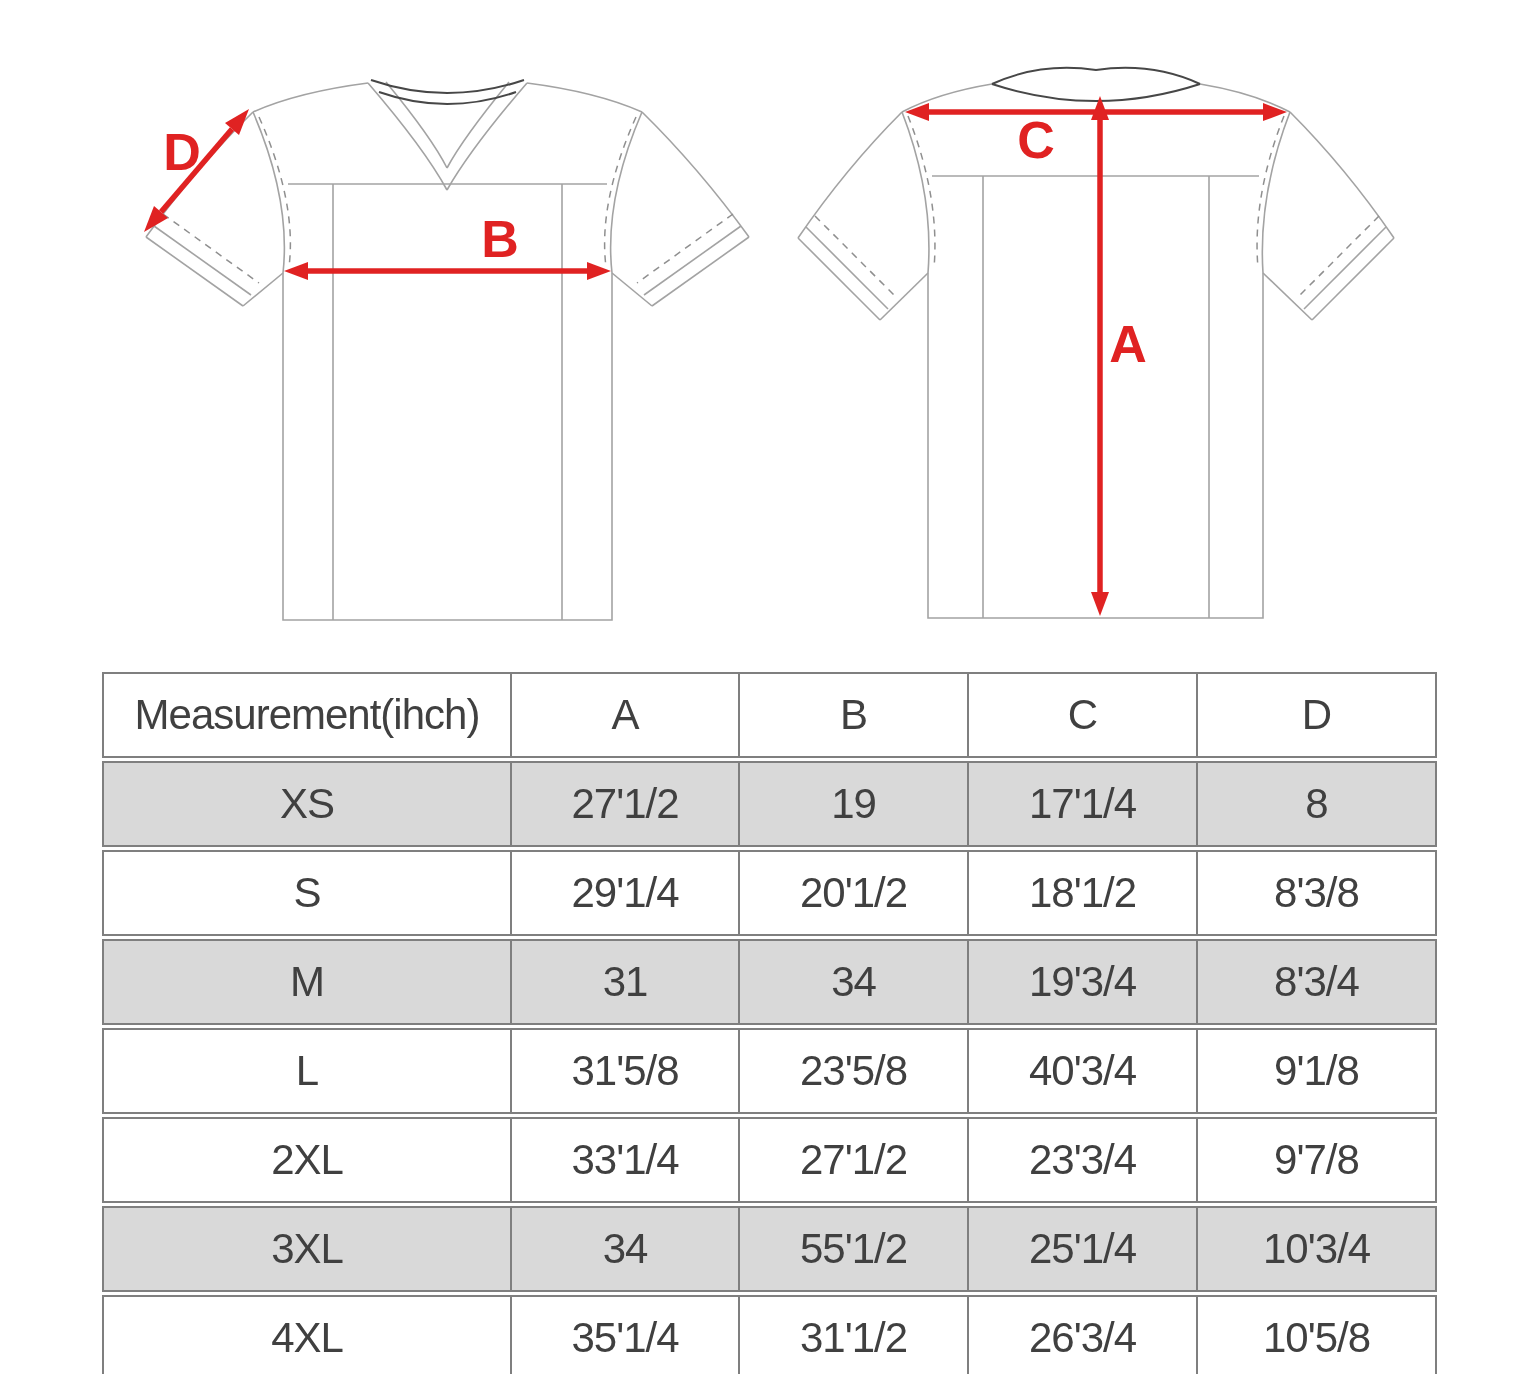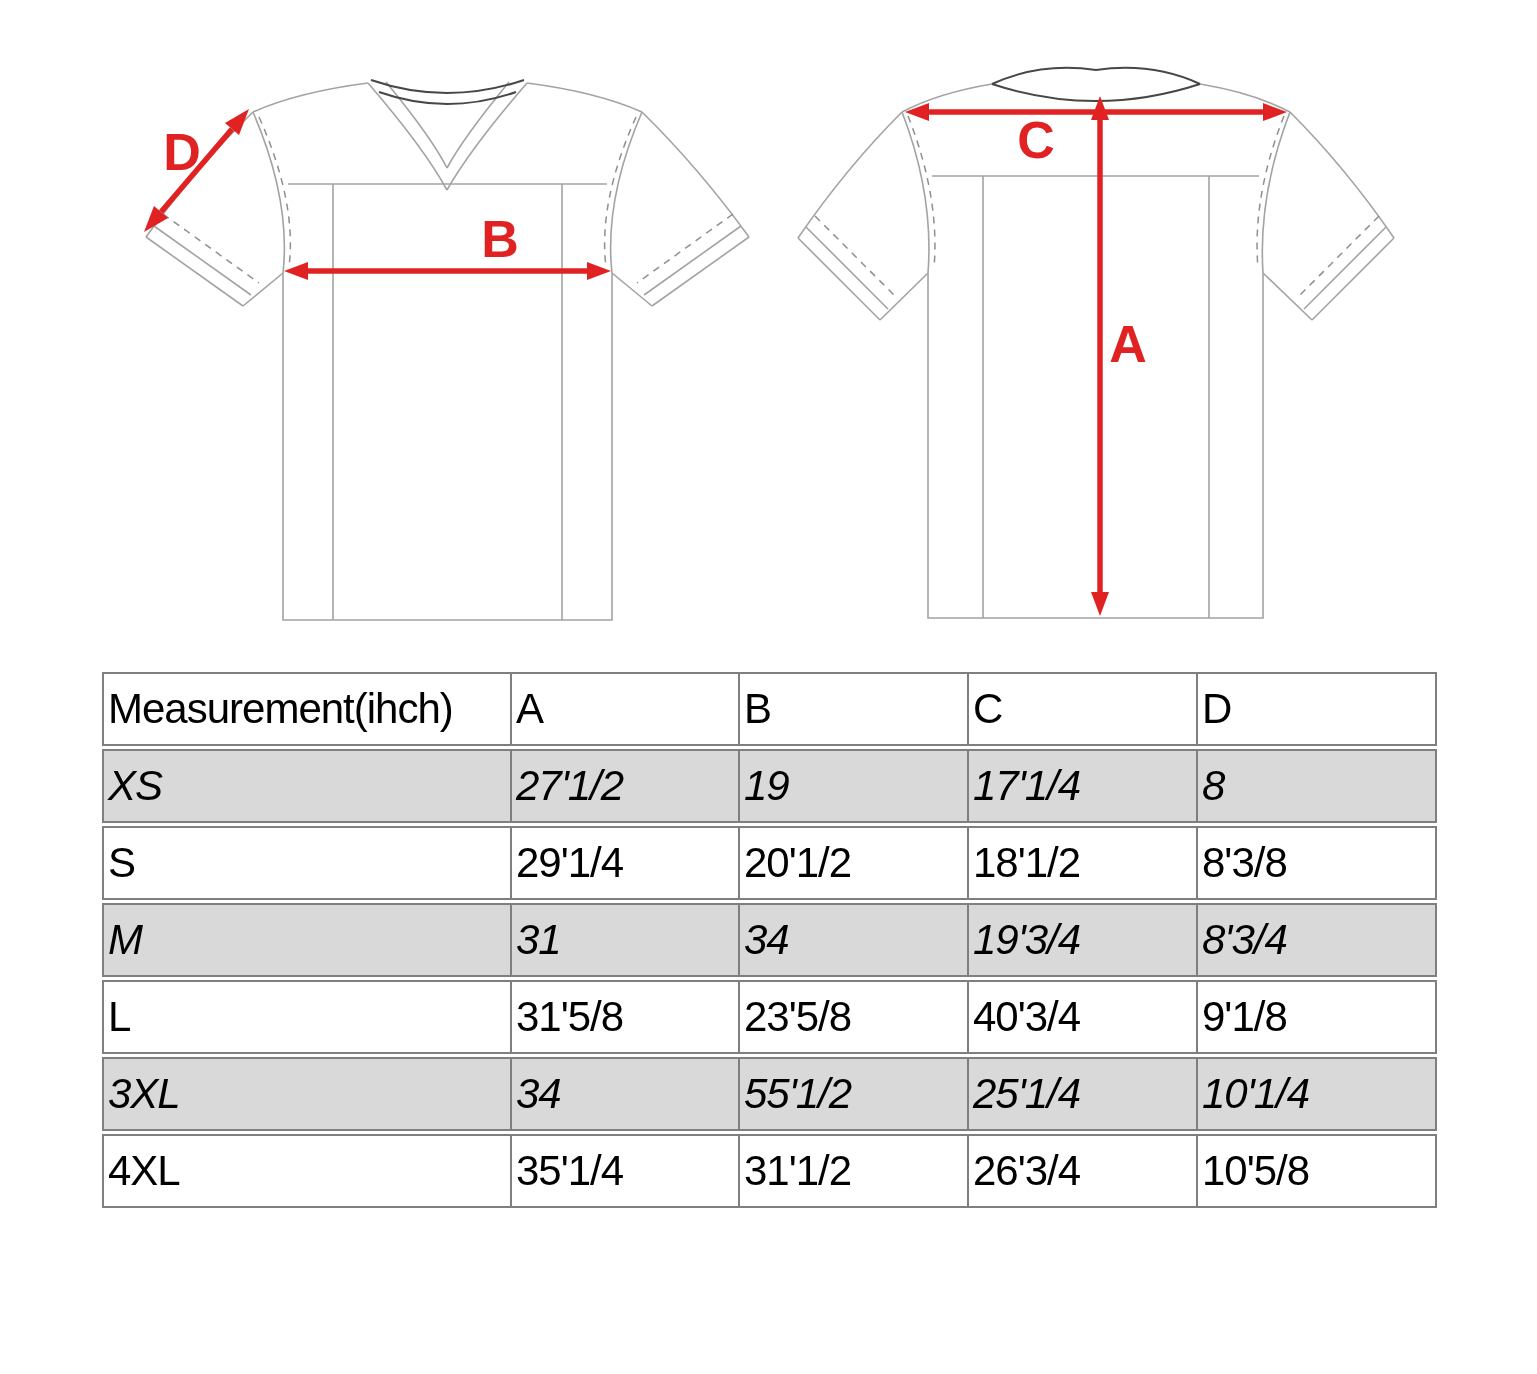--- a/index.html
+++ b/index.html
@@ -18,28 +18,28 @@
   .measure-label {
     fill:#e02222; font-weight:bold; font-size:52px;
     font-family:"Liberation Sans","DejaVu Sans",sans-serif;
   }
 
   table.size-table {
     position:absolute; left:102px; top:669px; width:1335px;
     border-collapse:separate; border-spacing:0 3px; table-layout:fixed;
   }
   .size-table th, .size-table td {
-    height:62px; padding:4px; text-align:left; vertical-align:middle;
-    font-size:42px; font-weight:normal; color:#000000; letter-spacing:-1px;
+    height:62px; padding:10px; text-align:center; vertical-align:middle;
+    font-size:42px; font-weight:normal; color:#404040; letter-spacing:-1px;
     border-top:2px solid #7f7f7f; border-bottom:2px solid #7f7f7f;
     border-left:2px solid #7f7f7f; background:#ffffff;
     overflow:hidden; white-space:nowrap;
   }
   .size-table th:last-child, .size-table td:last-child { border-right:2px solid #7f7f7f; }
-  .size-table tr.striped td { background:#d9d9d9;font-style:italic; }
+  .size-table tr.striped td { background:#d9d9d9; }
 </style>
 </head>
 <body>
 
 <div id="stage">
 
   <svg id="diagram-svg" width="1537" height="662" viewBox="0 0 1537 662">
 
     <g>
 
@@ -175,26 +175,33 @@
       <td>19'3/4</td>
       <td>8'3/4</td>
     </tr>
     <tr>
       <td>L</td>
       <td>31'5/8</td>
       <td>23'5/8</td>
       <td>40'3/4</td>
       <td>9'1/8</td>
     </tr>
+    <tr>
+      <td>2XL</td>
+      <td>33'1/4</td>
+      <td>27'1/2</td>
+      <td>23'3/4</td>
+      <td>9'7/8</td>
+    </tr>
     <tr class="striped">
       <td>3XL</td>
       <td>34</td>
       <td>55'1/2</td>
       <td>25'1/4</td>
-      <td>10'1/4</td>
+      <td>10'3/4</td>
     </tr>
     <tr>
       <td>4XL</td>
       <td>35'1/4</td>
       <td>31'1/2</td>
       <td>26'3/4</td>
       <td>10'5/8</td>
     </tr>
   </tbody>
     </table>

